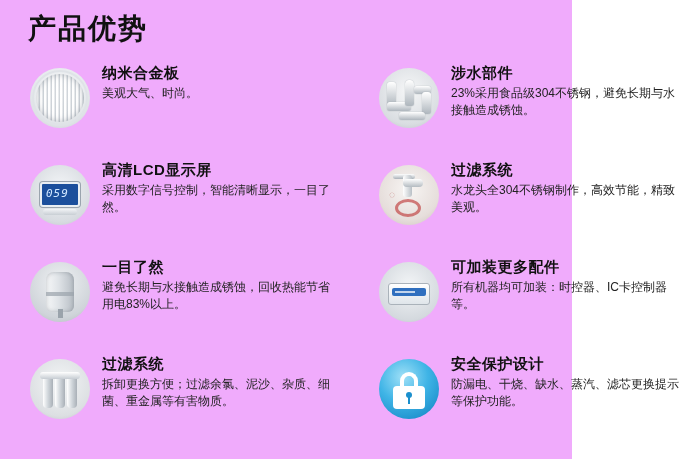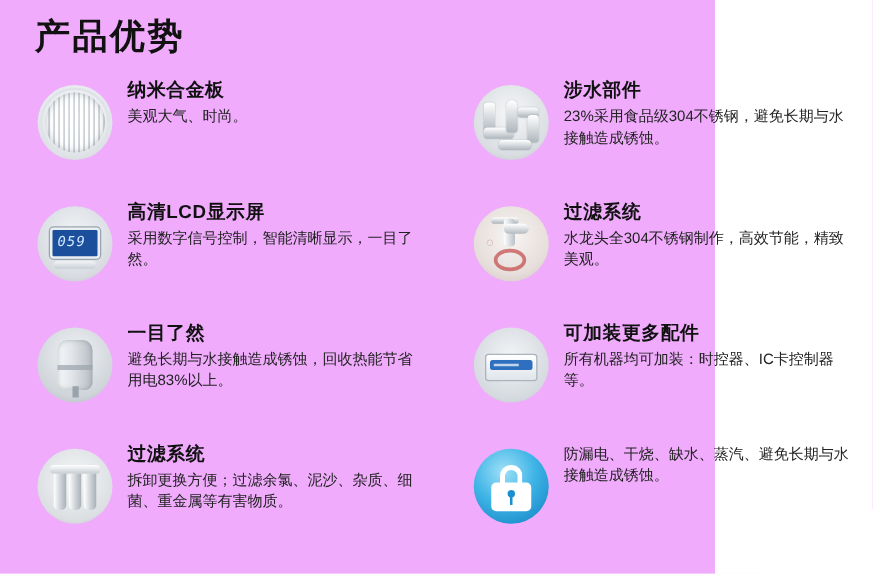--- a/index.html
+++ b/index.html
@@ -373,18 +373,19 @@
       </div>
     </div>
 
     <div class="feature">
       <div class="icon-wrap ic-lock">
         <div class="shackle"></div>
           <div class="body"></div>
           <div class="keyhole"></div>
       </div>
       <div class="texts">
-        <div class="f-desc">防漏电、干烧、缺水、蒸汽、避免长期与水接触造成锈蚀。</div>
+        <div class="f-title">安全保护设计</div>
+        <div class="f-desc">防漏电、干烧、缺水、蒸汽、滤芯更换提示等保护功能。</div>
       </div>
     </div>
 
   </div>
 </div>
 
 </body></html>

